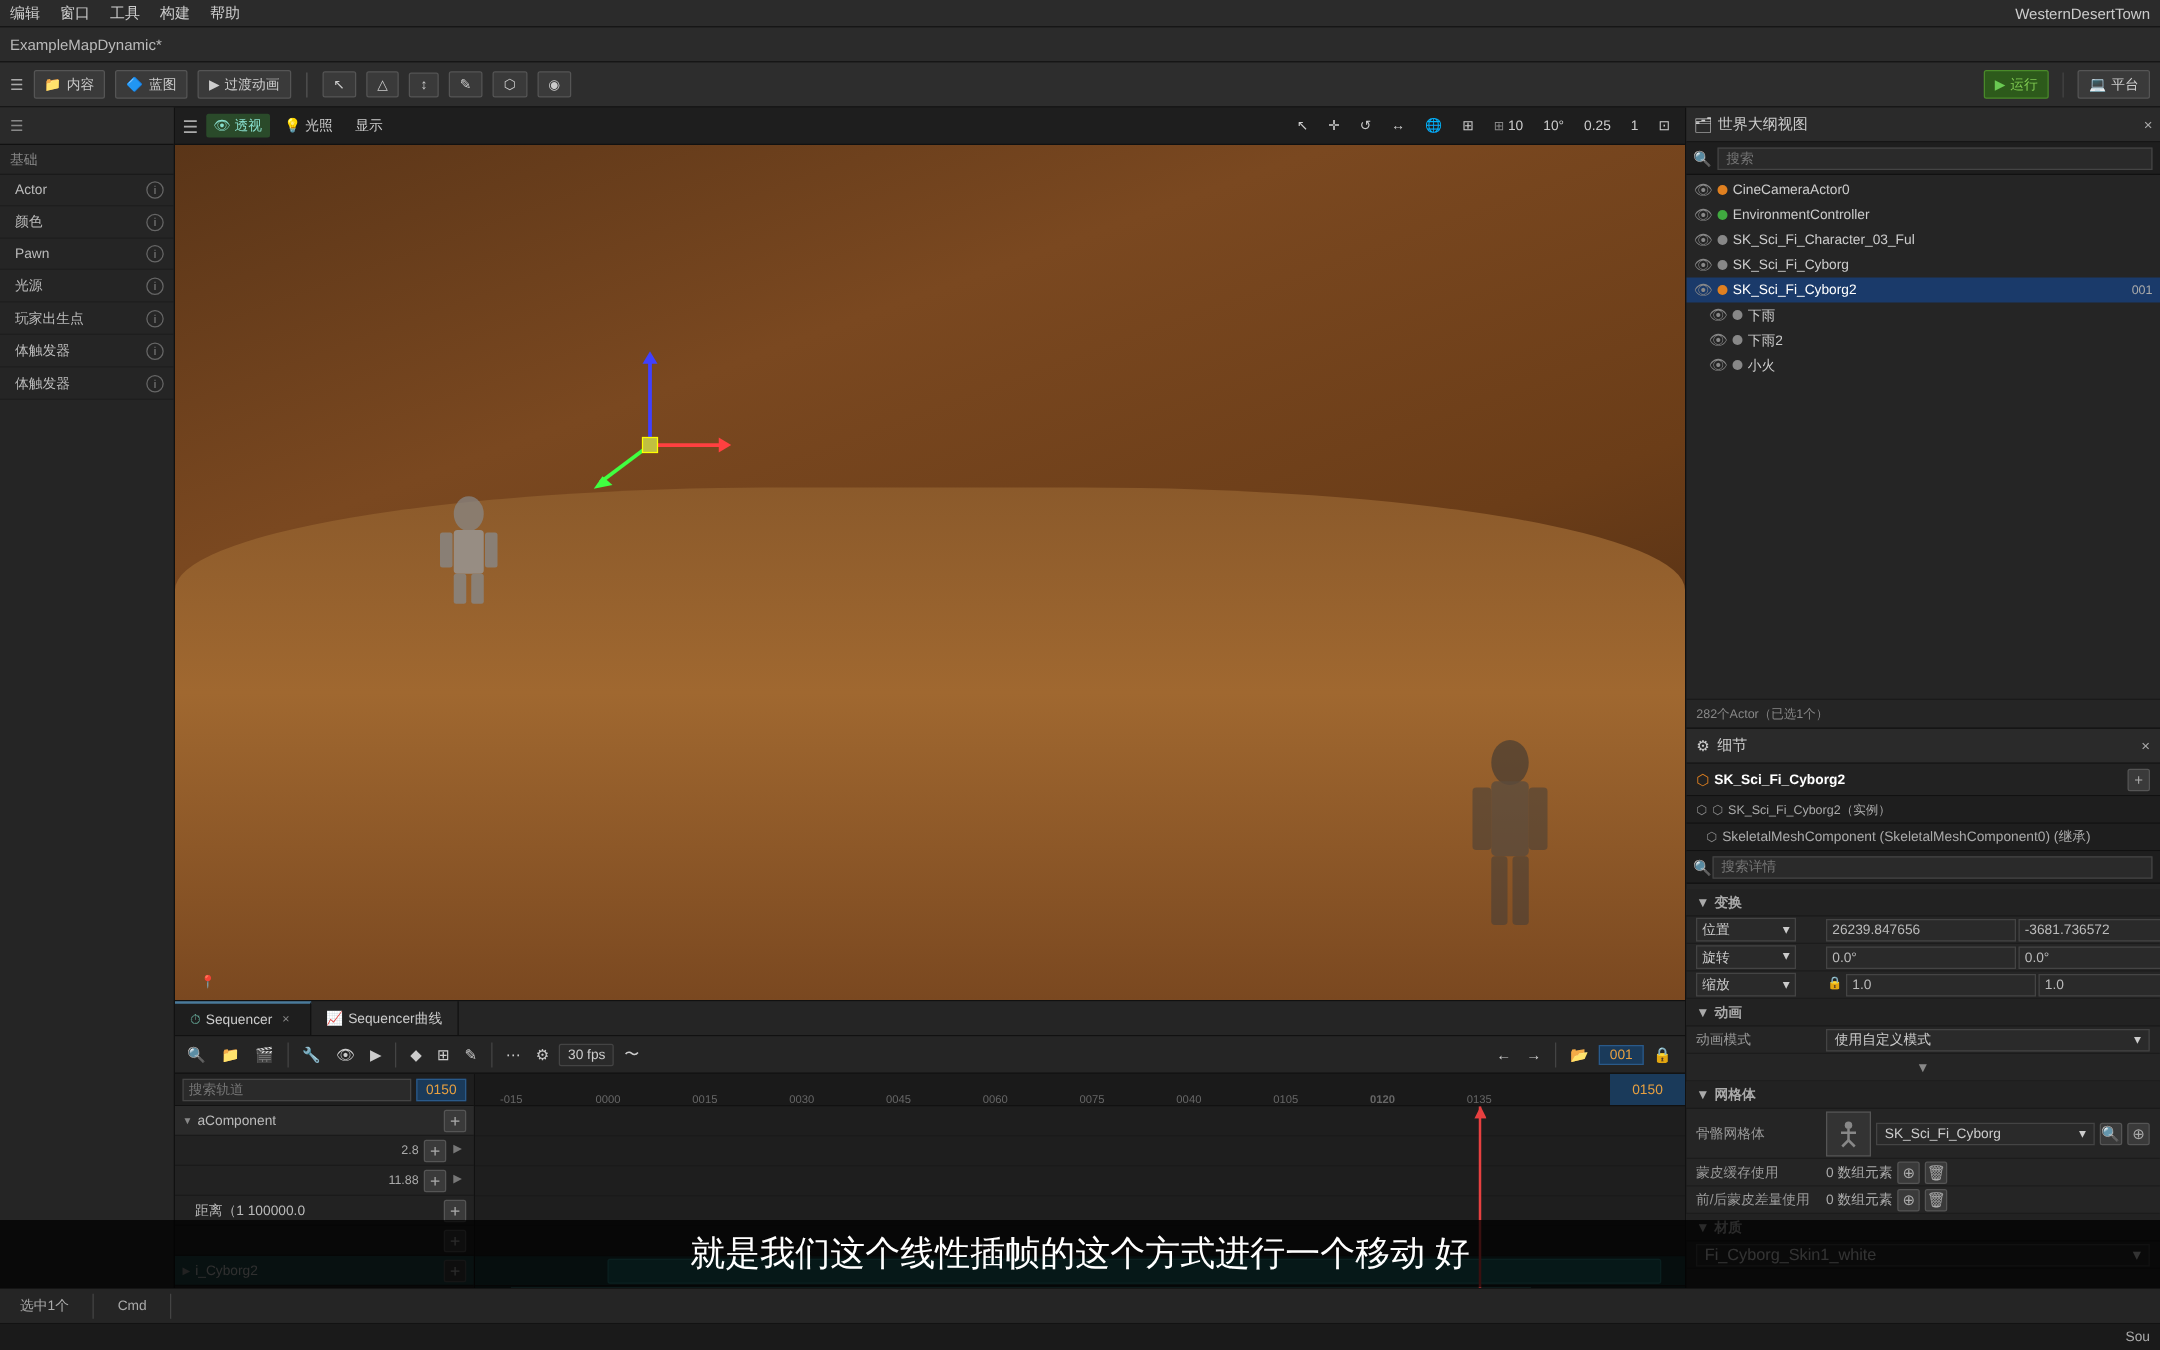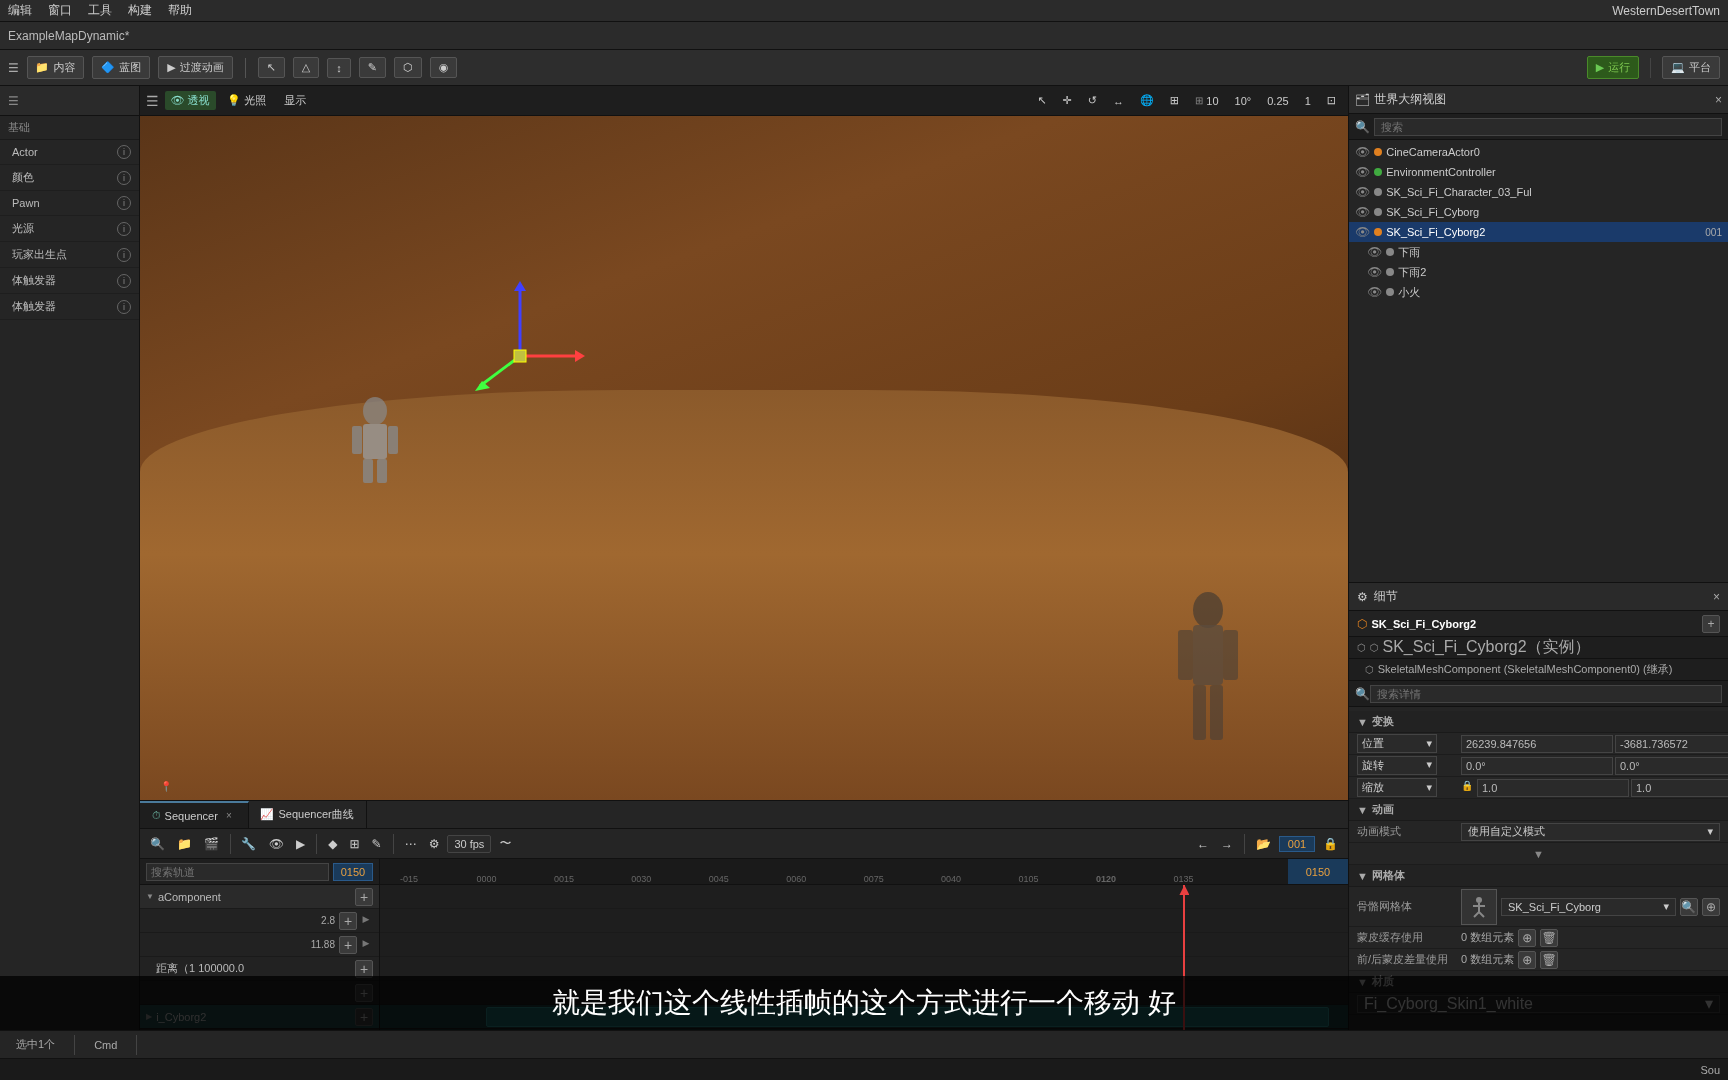--- a/index.html
+++ b/index.html
@@ -1130,20 +1130,21 @@
           <span>下雨2</span>
         </div>
 
         <div class="outline-item outline-indent">
           <span class="eye-icon">👁</span>
           <span class="outline-dot"></span>
           <span>小火</span>
         </div>
       </div>
 
+      <div class="outline-count">282个Actor（已选1个）</div>
     </div>
 
     <div class="right-panel-bottom">
       <div class="details-header">
         <div style="display:flex; align-items:center; gap:6px;">
           <span>⚙</span>
           <span>细节</span>
         </div>
         <span style="cursor:pointer; color:#aaa;">×</span>
       </div>
@@ -1152,21 +1153,21 @@
         <div style="display:flex; align-items:center; gap:4px;">
           <span style="color:#e08020;">⬡</span>
           <span style="font-size:11px; color:#fff; font-weight:bold;">SK_Sci_Fi_Cyborg2</span>
         </div>
         <div class="details-action-btn">+</div>
       </div>
 
       <div style="height:22px; background:#1e1e1e; display:flex; align-items:center; padding:0 8px; border-bottom:1px solid #111; gap:4px;">
         <span style="color:#888; font-size:10px;">⬡</span>
         <span style="color:#888; font-size:10px;">⬡</span>
-        <span style="font-size:16px; color:#aaa;">SK_Sci_Fi_Cyborg2（实例）</span>
+        <span style="font-size:10px; color:#aaa;">SK_Sci_Fi_Cyborg2（实例）</span>
       </div>
 
       <div style="height:22px; background:#1e1e1e; display:flex; align-items:center; padding:0 8px 0 16px; border-bottom:1px solid #111; gap:4px;">
         <span style="color:#888; font-size:10px;">⬡</span>
         <span style="font-size:11px; color:#aaa;">SkeletalMeshComponent (SkeletalMeshComponent0) (继承)</span>
       </div>
 
       <div class="details-search">
         <span style="color:#888;">🔍</span>
         <input type="text" placeholder="搜索详情" style="">
@@ -1288,21 +1289,21 @@
             <div class="details-action-btn">🗑</div>
           </div>
         </div>
 
         <div class="details-section-header">
           <span>▼</span>
           <span>材质</span>
         </div>
 
         <div class="details-row">
-          <div style="background:#2a2a2a; border:1px solid #444; padding:1px 6px; font-size:16px; color:#ccc; flex:1; display:flex; align-items:center; justify-content:space-between; height:18px;">
+          <div style="background:#2a2a2a; border:1px solid #444; padding:1px 6px; font-size:13px; color:#ccc; flex:1; display:flex; align-items:center; justify-content:space-between; height:18px;">
             <span>Fi_Cyborg_Skin1_white</span>
             <span>▾</span>
           </div>
         </div>
 
       </div>
     </div>
   </div>
 
 </div>

